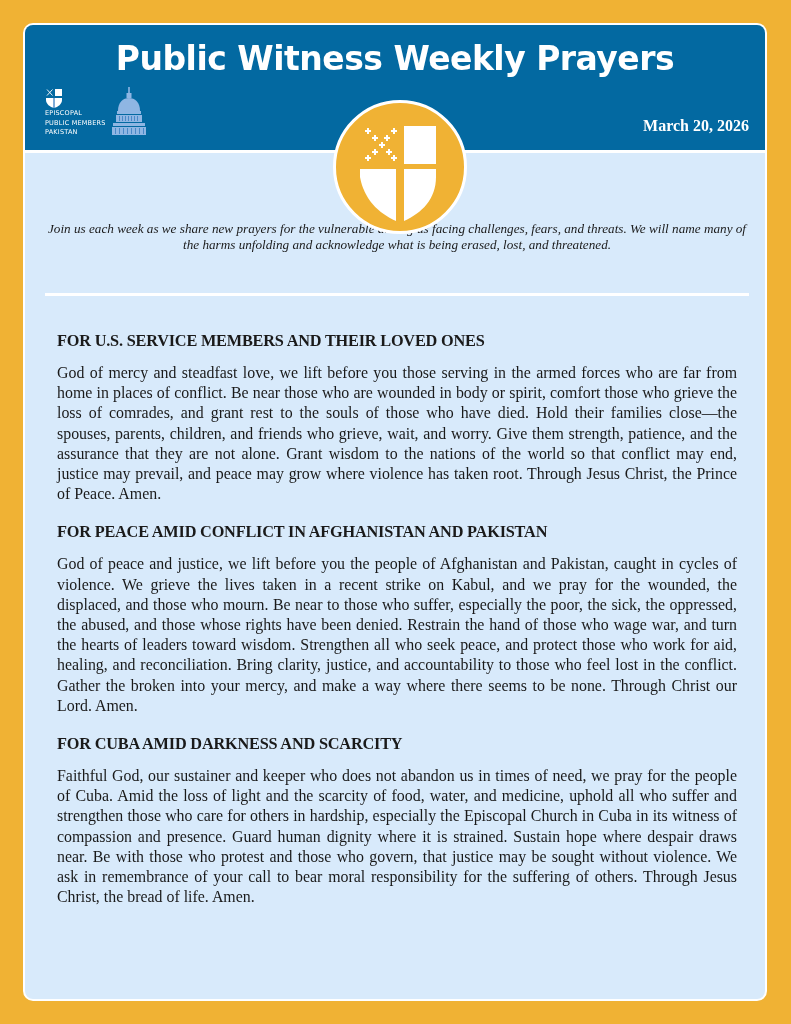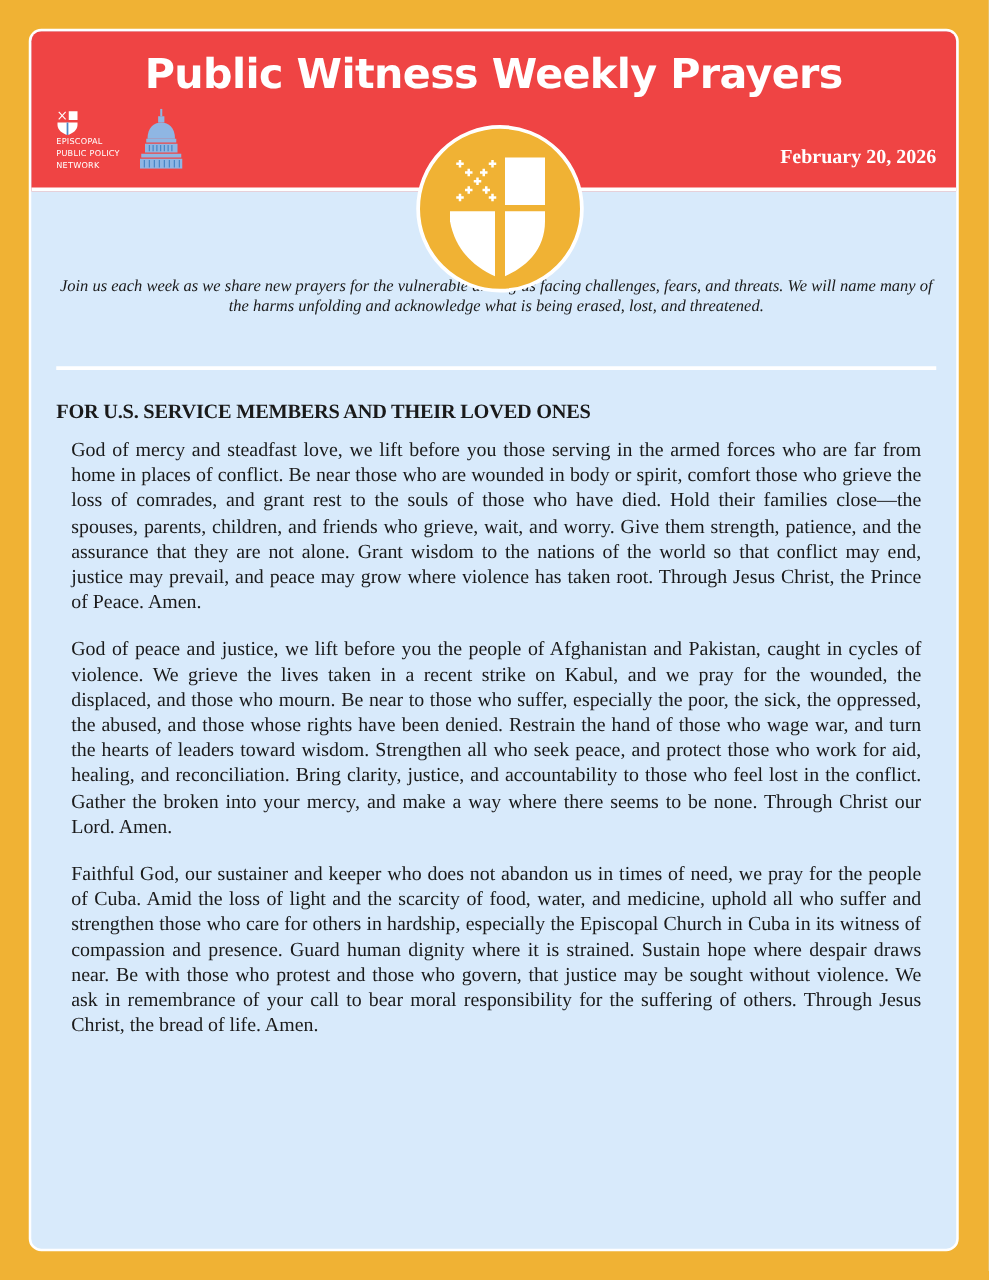--- a/index.html
+++ b/index.html
@@ -1,32 +1,32 @@
 <!DOCTYPE html>
 <html><head>
 <meta charset="utf-8">
 <style>
   html, body { margin:0; padding:0; }
   body { width:791px; height:1024px; background:#F0B234; position:relative; overflow:hidden; font-family:"Liberation Serif", serif; }
   .card { position:absolute; left:23px; top:23px; width:744px; height:978px; background:#D8EAFB; border:2px solid #ffffff; border-radius:10px; box-sizing:border-box; overflow:hidden; }
-  .header { position:absolute; left:0; top:0; width:100%; height:125px; background:#ef4444; border-bottom:3px solid #ffffff; }
+  .header { position:absolute; left:0; top:0; width:100%; height:125px; background:#0369a1; border-bottom:3px solid #ffffff; }
   .title { position:absolute; left:0; top:14px; width:100%; text-align:center; color:#ffffff; font-family:"DejaVu Sans", sans-serif; font-weight:bold; font-size:33px; letter-spacing:-0.5px; }
   .date { position:absolute; right:16px; top:92px; color:#ffffff; font-family:"Liberation Serif", serif; font-weight:bold; font-size:16px; }
   .org { position:absolute; left:20px; top:62px; width:110px; height:52px; }
   .org-text { position:absolute; left:0; top:22px; color:#ffffff; font-family:"DejaVu Sans", sans-serif; font-weight:normal; font-size:6.5px; line-height:9.5px; letter-spacing:0.2px; }
   .org-shield { position:absolute; left:0; top:1px; }
   .capitol { position:absolute; left:67px; top:0px; }
   .emblem { position:absolute; left:308px; top:75px; width:134px; height:134px; border-radius:50%; background:#F0B234; border:3px solid #ffffff; box-sizing:border-box; z-index:2; }
   .emblem svg { position:absolute; left:0; top:0; }
   .intro { position:absolute; left:20px; top:196px; width:704px; text-align:center; font-style:italic; font-size:13.2px; line-height:15.5px; color:#1a1a1a; font-family:"Liberation Serif", serif; }
   .intro p { margin:0; }
   .rule { position:absolute; left:20px; top:268px; width:704px; height:3px; background:#ffffff; }
   .sections { position:absolute; left:20px; top:294px; width:704px; }
   .section { margin-bottom:18px; }
-  .section h2 { margin:0; font-size:16.3px; font-weight:bold; color:#1a1a1a; line-height:20px; font-family:"Liberation Serif", serif; letter-spacing:-0.2px; }
+  .section h2 { margin:12px; font-size:16.3px; font-weight:bold; color:#1a1a1a; line-height:20px; font-family:"Liberation Serif", serif; letter-spacing:-0.2px; }
   .section p { margin:12px; font-size:15.9px; line-height:20.2px; color:#1a1a1a; text-align:justify; font-family:"Liberation Serif", serif; }
 </style>
 </head>
 <body>
 
 <div class="card">
   <div class="header">
     <div class="title">Public Witness Weekly Prayers</div>
 
     <div class="org">
@@ -36,22 +36,22 @@
           <rect x="10" y="1" width="7" height="7"></rect>
         </g>
         <g stroke="#ffffff" stroke-width="0.9">
           <line x1="2" y1="1.5" x2="7.5" y2="7.5"></line>
           <line x1="7.5" y1="1.5" x2="2" y2="7.5"></line>
         </g>
         <rect x="8.3" y="10" width="1.4" height="10" fill="#4A88C7"></rect>
       </svg>
       <div class="org-text">
         <div>EPISCOPAL</div>
-        <div>PUBLIC POLICY</div>
-        <div>NETWORK</div>
+        <div>PUBLIC MEMBERS</div>
+        <div>PAKISTAN</div>
       </div>
       <svg class="capitol" width="34" height="48" viewBox="0 0 34 48">
         <g fill="#8FB6E3">
           <rect x="16.2" y="0" width="1.6" height="6"></rect>
           <rect x="14.5" y="6" width="5" height="5"></rect>
           <path d="M6 24 C6 15 11 11 17 11 C23 11 28 15 28 24 Z"></path>
           <rect x="5" y="24" width="24" height="3"></rect>
           <rect x="4" y="28" width="26" height="7"></rect>
           <rect x="1" y="36" width="32" height="3"></rect>
           <rect x="0" y="40" width="34" height="8"></rect>
@@ -69,21 +69,21 @@
           <rect x="11" y="41" width="1" height="6"></rect>
             <rect x="15" y="41" width="1" height="6"></rect>
           <rect x="19" y="41" width="1" height="6"></rect>
             <rect x="23" y="41" width="1" height="6"></rect>
           <rect x="27" y="41" width="1" height="6"></rect>
             <rect x="31" y="41" width="1" height="6"></rect>
         </g>
       </svg>
     </div>
 
-    <div class="date">February 20, 2026</div>
+    <div class="date">March 20, 2026</div>
   </div>
 
   <div class="emblem">
     <svg width="128" height="128" viewBox="0 0 128 128">
 
       <rect x="68" y="23" width="32" height="38" fill="#ffffff"></rect>
 
       <path d="M24 66 L100 66 L100 74 C100 96 86 110 68 118 L68 66 Z" fill="#ffffff"></path>
       <path d="M24 66 L60 66 L60 118 C42 110 28 96 24 74 Z" fill="#ffffff"></path>
 
@@ -133,19 +133,21 @@
   </div>
 
   <div class="rule"></div>
 
   <div class="sections">
     <div class="section">
       <h2>FOR U.S. SERVICE MEMBERS AND THEIR LOVED ONES</h2>
       <p>God of mercy and steadfast love, we lift before you those serving in the armed forces who are far from home in places of conflict. Be near those who are wounded in body or spirit, comfort those who grieve the loss of comrades, and grant rest to the souls of those who have died. Hold their families close—the spouses, parents, children, and friends who grieve, wait, and worry. Give them strength, patience, and the assurance that they are not alone. Grant wisdom to the nations of the world so that conflict may end, justice may prevail, and peace may grow where violence has taken root. Through Jesus Christ, the Prince of Peace. Amen.</p>
     </div>
     <div class="section">
+      <h2>FOR PEACE AMID CONFLICT IN AFGHANISTAN AND PAKISTAN</h2>
       <p>God of peace and justice, we lift before you the people of Afghanistan and Pakistan, caught in cycles of violence. We grieve the lives taken in a recent strike on Kabul, and we pray for the wounded, the displaced, and those who mourn. Be near to those who suffer, especially the poor, the sick, the oppressed, the abused, and those whose rights have been denied. Restrain the hand of those who wage war, and turn the hearts of leaders toward wisdom. Strengthen all who seek peace, and protect those who work for aid, healing, and reconciliation. Bring clarity, justice, and accountability to those who feel lost in the conflict. Gather the broken into your mercy, and make a way where there seems to be none. Through Christ our Lord. Amen.</p>
     </div>
     <div class="section">
+      <h2>FOR CUBA AMID DARKNESS AND SCARCITY</h2>
       <p>Faithful God, our sustainer and keeper who does not abandon us in times of need, we pray for the people of Cuba. Amid the loss of light and the scarcity of food, water, and medicine, uphold all who suffer and strengthen those who care for others in hardship, especially the Episcopal Church in Cuba in its witness of compassion and presence. Guard human dignity where it is strained. Sustain hope where despair draws near. Be with those who protest and those who govern, that justice may be sought without violence. We ask in remembrance of your call to bear moral responsibility for the suffering of others. Through Jesus Christ, the bread of life. Amen.</p>
     </div>
   </div>
 </div>
 
 </body></html>

